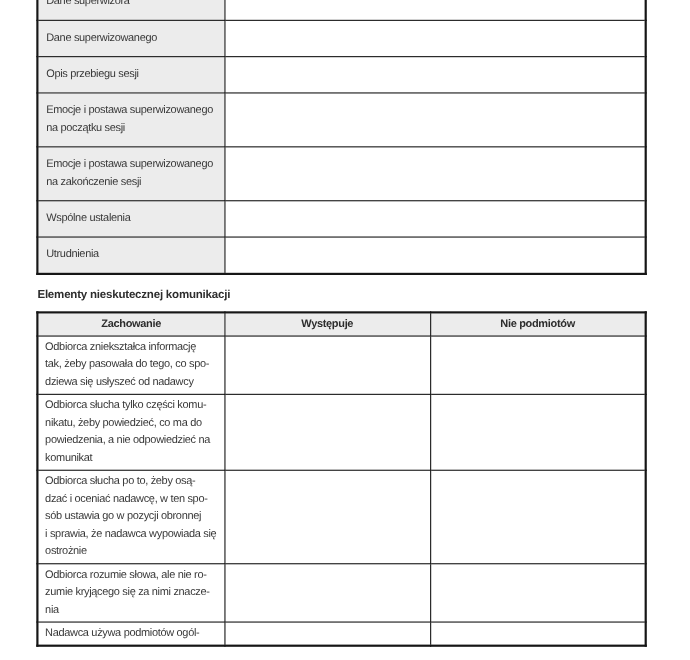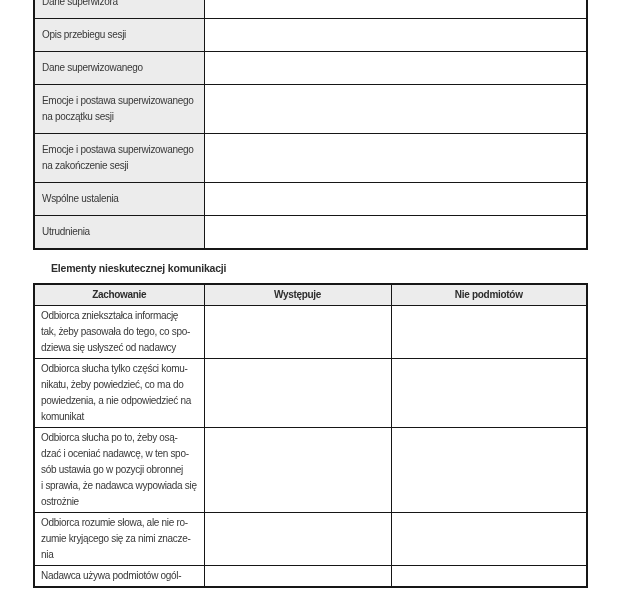--- a/index.html
+++ b/index.html
@@ -44,21 +44,21 @@
   }
   .sup-value {
     background: #ffffff;
   }
   
   .section-heading {
     font-size: 10.5px;
     font-weight: 700;
     letter-spacing: -0.2px;
     color: #2d2d2d;
-    margin: 12px 0 9px 18px;
+    margin: 12px 0 9px 1px;
   }
   
   table.doc-table th {
     background: #ececec;
     font-weight: 700;
     text-align: center;
     padding: 2px 0;
     color: #2d2d2d;
   }
   .beh-cell {
@@ -80,25 +80,25 @@
     <colgroup>
       <col style="width:170px">
       <col style="width:383px">
     </colgroup>
     <tbody>
       <tr>
         <td class="sup-label">Dane superwizora</td>
         <td class="sup-value"></td>
       </tr>
       <tr>
-        <td class="sup-label">Opis przebiegu sesji</td>
+        <td class="sup-label">Dane superwizowanego</td>
         <td class="sup-value"></td>
       </tr>
       <tr>
-        <td class="sup-label">Dane superwizowanego</td>
+        <td class="sup-label">Opis przebiegu sesji</td>
         <td class="sup-value"></td>
       </tr>
       <tr>
         <td class="sup-label">Emocje i postawa superwizowanego
 na początku sesji</td>
         <td class="sup-value"></td>
       </tr>
       <tr>
         <td class="sup-label">Emocje i postawa superwizowanego
 na zakończenie sesji</td>

